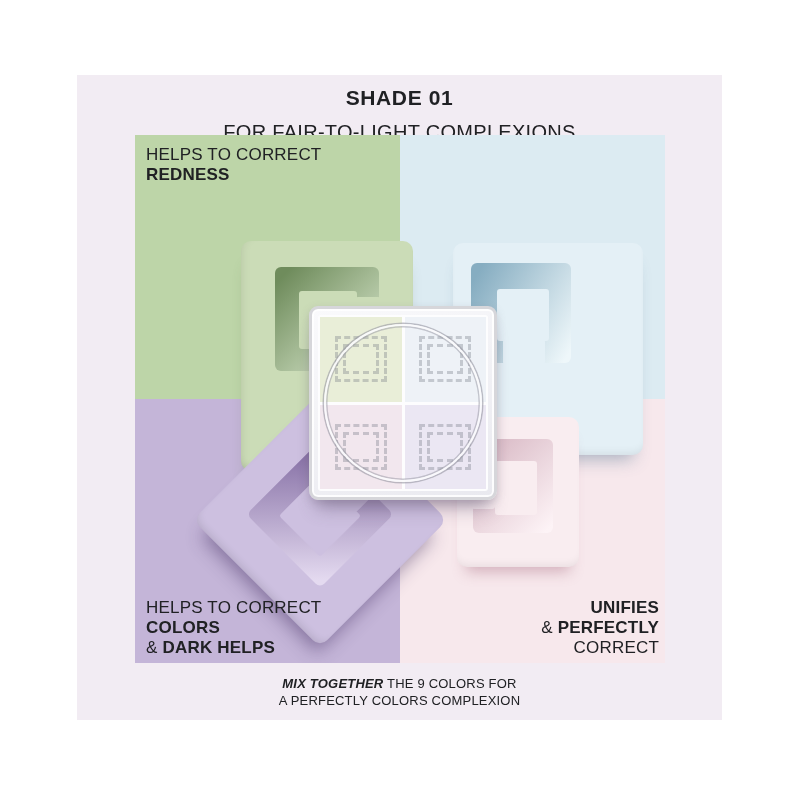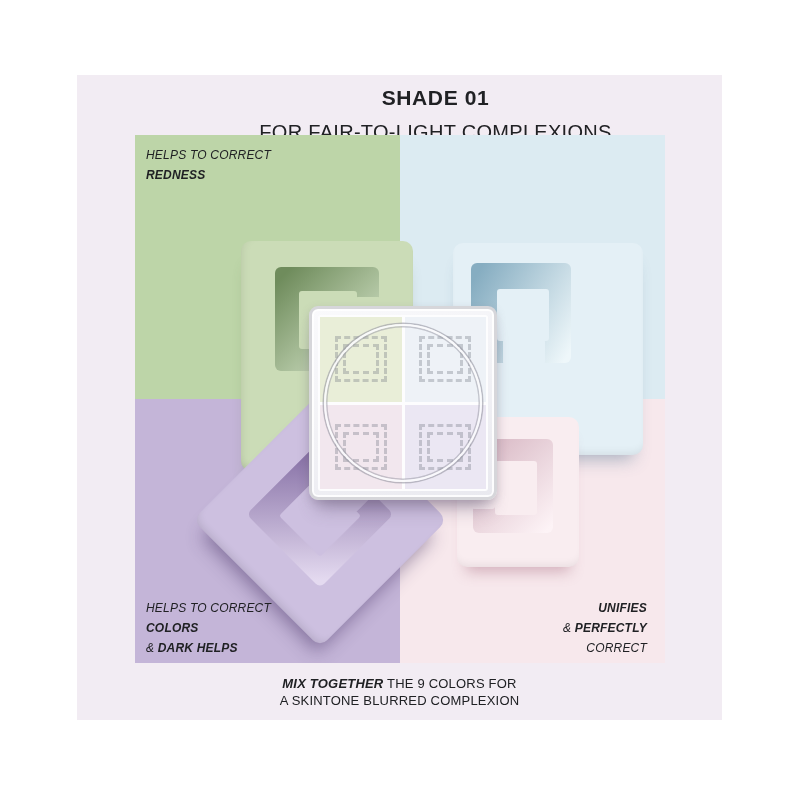--- a/index.html
+++ b/index.html
@@ -1,21 +1,21 @@
 <!DOCTYPE html>
 <html style="--page-bg: #ffffff; --panel-bg: #f2ecf3; --text: #202124; --green-base: #bdd5a8; --green-face: #cbdcb7; --green-deep: #6f8c5c; --green-lit: #dcead0; --blue-base: #dcebf2; --blue-face: #e4f0f6; --blue-deep: #86adc1; --blue-lit: #eef7fa; --purple-base: #c4b5d8; --purple-face: #cdc0e0; --purple-deep: #8771a6; --purple-lit: #e4daf0; --pink-base: #f7e8ec; --pink-face: #f9edf0; --pink-deep: #d8b8c4; --pink-lit: #fdf3f6; --compact-frame: #d6d6da; --compact-pane-tl: #e9eed8; --compact-pane-tr: #eef2f7; --compact-pane-bl: #f2e7ee; --compact-pane-br: #ebe7f3;"><head>
 <meta charset="utf-8">
 <style>
   html,body{margin:0;padding:0;background:#fff;}
   .canvas{position:relative;width:800px;height:800px;overflow:hidden;
           font-family:"Liberation Sans",sans-serif;color:var(--text,#202124);
           background:var(--page-bg,#ffffff);}
   .panel{position:absolute;left:77px;top:75px;width:645px;height:645px;
          background:var(--panel-bg,#f2ecf3);}
-  .hdr{position:absolute;top:11px;left:0;width:100%;text-align:center;padding-left:36px;}
+  .hdr{position:absolute;top:11px;left:0;width:100%;text-align:center;}
   .title{font-size:21px;font-weight:bold;letter-spacing:.6px;}
   .subtitle{font-size:20px;margin-top:11px;letter-spacing:.3px;}
 
   .grid{position:absolute;left:58px;top:60px;width:530px;height:528px;overflow:hidden;}
   .quad{position:absolute;width:265px;height:264px;}
   .q-green{left:0;top:0;background:var(--green-base);}
   .q-blue{left:265px;top:0;background:var(--blue-base);}
   .q-purple{left:0;top:264px;background:var(--purple-base);}
   .q-pink{left:265px;top:264px;background:var(--pink-base);}
 
@@ -45,26 +45,26 @@
   .slab-purple .island{left:24px;top:24px;width:58px;height:58px;background:var(--purple-face);}
   .slab-purple .bridge{left:30px;top:-2px;width:46px;height:28px;background:var(--purple-face);}
 
   .slab-pink{left:322px;top:282px;width:122px;height:150px;background:var(--pink-face);
     box-shadow:0 14px 14px -9px rgba(170,110,130,.45),inset 0 -7px 9px -5px rgba(0,0,0,.07);}
   .slab-pink .recess{left:16px;top:22px;width:80px;height:94px;
     background:linear-gradient(135deg,var(--pink-deep) 8%,var(--pink-lit) 95%);}
   .slab-pink .island{left:22px;top:22px;width:42px;height:54px;background:var(--pink-face);}
   .slab-pink .bridge{left:-2px;top:32px;width:24px;height:38px;background:var(--pink-face);}
 
-  .label{position:absolute;z-index:4;font-size:12px;line-height:20px;letter-spacing:.2px;font-style:italic;}
+  .label{position:absolute;z-index:4;font-size:17px;line-height:20px;letter-spacing:.2px;}
   .label b{font-weight:bold;}
   .label-tl{left:11px;top:10px;}
   .label-tr{right:14px;top:10px;text-align:right;}
   .label-bl{left:11px;bottom:5px;}
-  .label-br{right:18px;bottom:5px;text-align:right;}
+  .label-br{right:6px;bottom:5px;text-align:right;}
 
   .compact{position:absolute;left:174px;top:171px;width:182px;height:188px;z-index:3;
     background:linear-gradient(155deg,#fafafc,#e9e9ef);
     border:3px solid var(--compact-frame,#d6d6da);border-radius:9px;
     box-shadow:0 16px 18px -8px rgba(95,80,110,.45),0 3px 8px rgba(110,100,120,.25),inset 0 0 0 2px rgba(255,255,255,.85);}
   .compact-inner{position:absolute;inset:6px;background:#fdfdfe;border-radius:3px;
     display:grid;grid-template-columns:1fr 1fr;grid-template-rows:1fr 1fr;gap:3px;padding:2px;}
   .pane{position:relative;display:flex;align-items:center;justify-content:center;}
   .pane-tl{background:var(--compact-pane-tl);}
   .pane-tr{background:var(--compact-pane-tr);}
@@ -151,17 +151,17 @@
       </div>
       <div class="label label-br">
         <b>UNIFIES</b><br>
         <span>&amp; </span><b>PERFECTLY</b><br>
         <span>CORRECT</span>
       </div>
     </div>
 
     <div class="caption">
       <b>MIX TOGETHER</b><span> THE 9 COLORS FOR</span><br>
-      <span>A SKINTONE BLURRED COMPLEXION</span>
+      <span>A PERFECTLY COLORS COMPLEXION</span>
     </div>
 
   </div>
 </div>
 
 </body></html>

